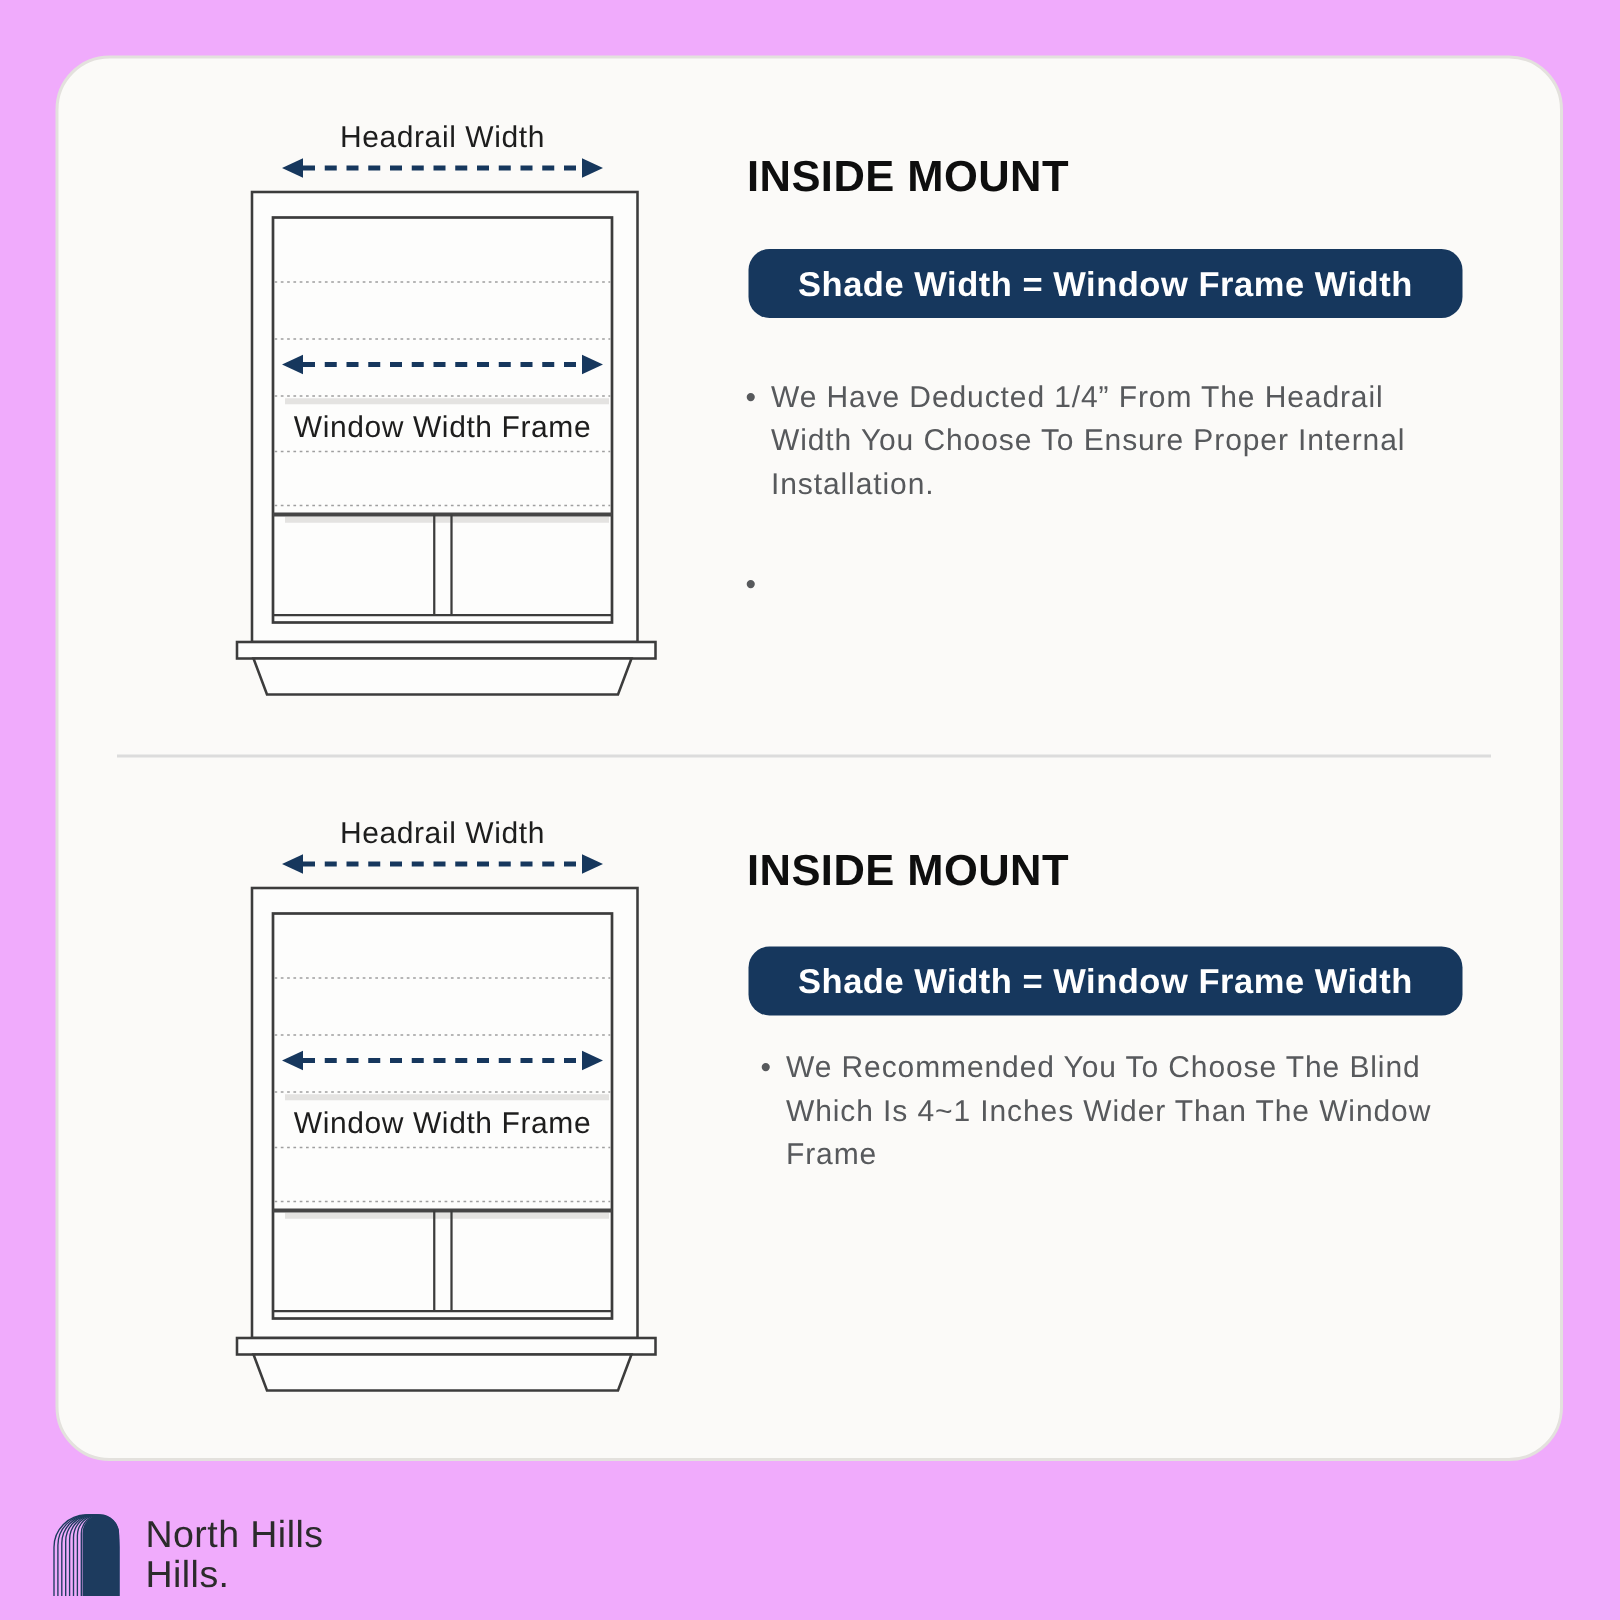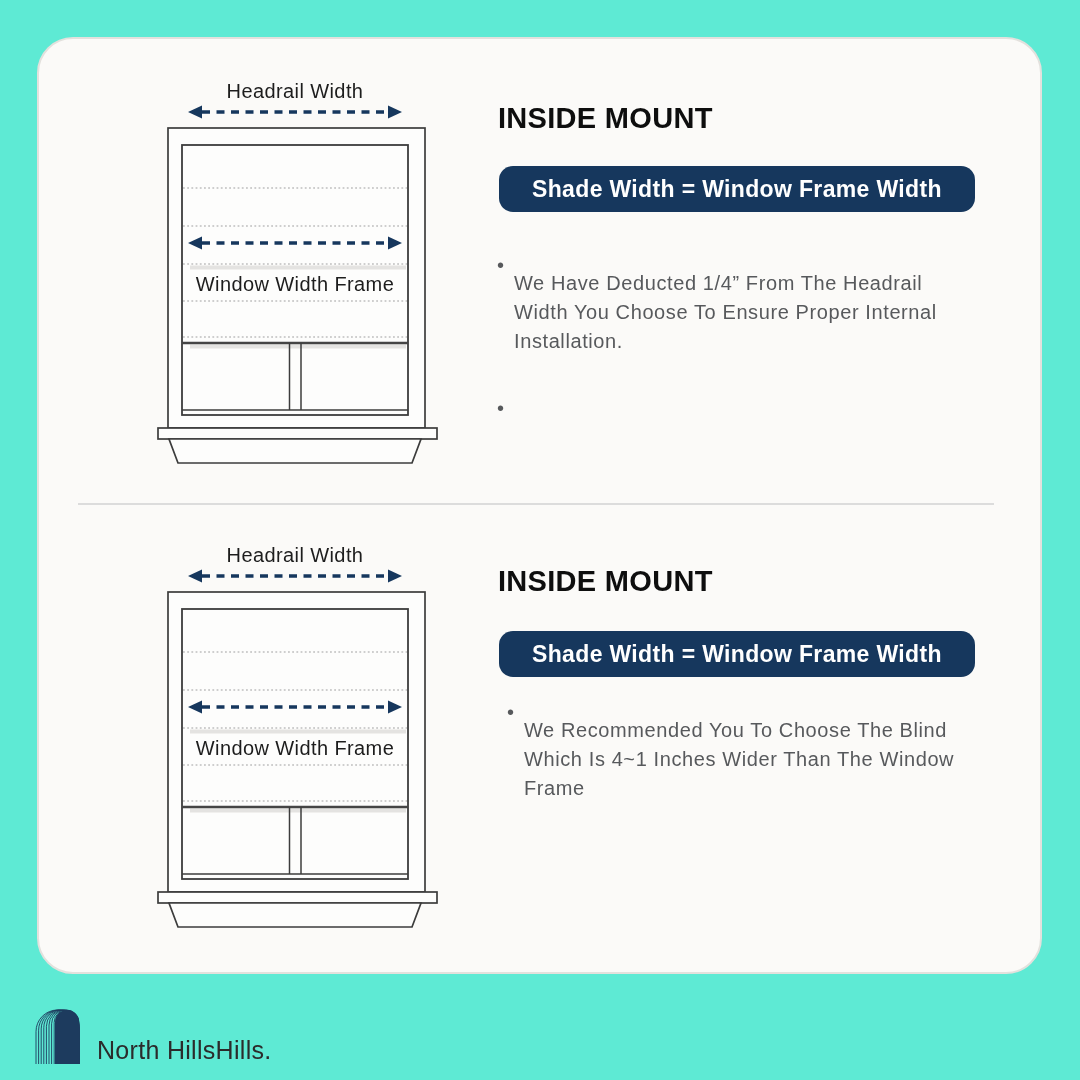--- a/index.html
+++ b/index.html
@@ -10,21 +10,21 @@
     --cardBorder:#e3e1dd;
     --dividerColor:#dcdcdc;
     --diagramLine:#3c3c3c;
     --slatLine:#9f9f9f;
     --logoNavy:#1d3b5e;
     --logoText:#2b2b2b;
   }
   *{margin:0;padding:0;box-sizing:border-box;}
   html,body{background:#ffffff;}
   .page{
-    position:relative;width:1080px;height:1080px;background:#5eead4;
+    position:relative;width:1080px;height:1080px;background:#f0abfc;
     font-family:"Liberation Sans",sans-serif;overflow:hidden;
   }
   .card{
     position:absolute;left:37px;top:37px;width:1005px;height:937px;
     background:var(--cardBg);border:2px solid var(--cardBorder);border-radius:36px;
   }
   .divider{
     position:absolute;left:78px;top:503px;width:916px;height:2px;
     background:var(--dividerColor);
   }
@@ -54,27 +54,27 @@
   .bullets{position:absolute;display:flex;flex-direction:column;gap:38px;width:520px;}
   #bullets-inside{left:497px;top:251px;}
   #bullets-outside{left:507px;top:698px;}
   .bullet{display:flex;}
   .bullet .dot{
     width:17px;flex:0 0 17px;color:var(--bodyText);
     font-size:20px;line-height:29px;
   }
   .bullet .btext{
     white-space:pre-line;font-size:20px;line-height:29px;
-    color:var(--bodyText);letter-spacing:0.6px;margin-top:18px;
+    color:var(--bodyText);letter-spacing:0.6px;
   }
   .brand{position:absolute;left:35px;top:1006px;display:flex;gap:15px;}
   .brand-icon{width:47px;height:56px;margin-top:2px;}
   .brand-icon .stripe{fill:none;stroke:var(--logoNavy);stroke-width:0.9;}
   .brand-icon .solid{fill:var(--logoNavy);}
-  .brand-text{display:flex;margin-top:4px;align-items:flex-end;}
+  .brand-text{display:flex;flex-direction:column;margin-top:4px;}
   .brand-text span{
     font-size:25px;line-height:27px;color:var(--logoText);letter-spacing:0.3px;
   }
 </style>
 </head>
 <body>
 
 <div class="page">
 
   <div class="card"></div>

